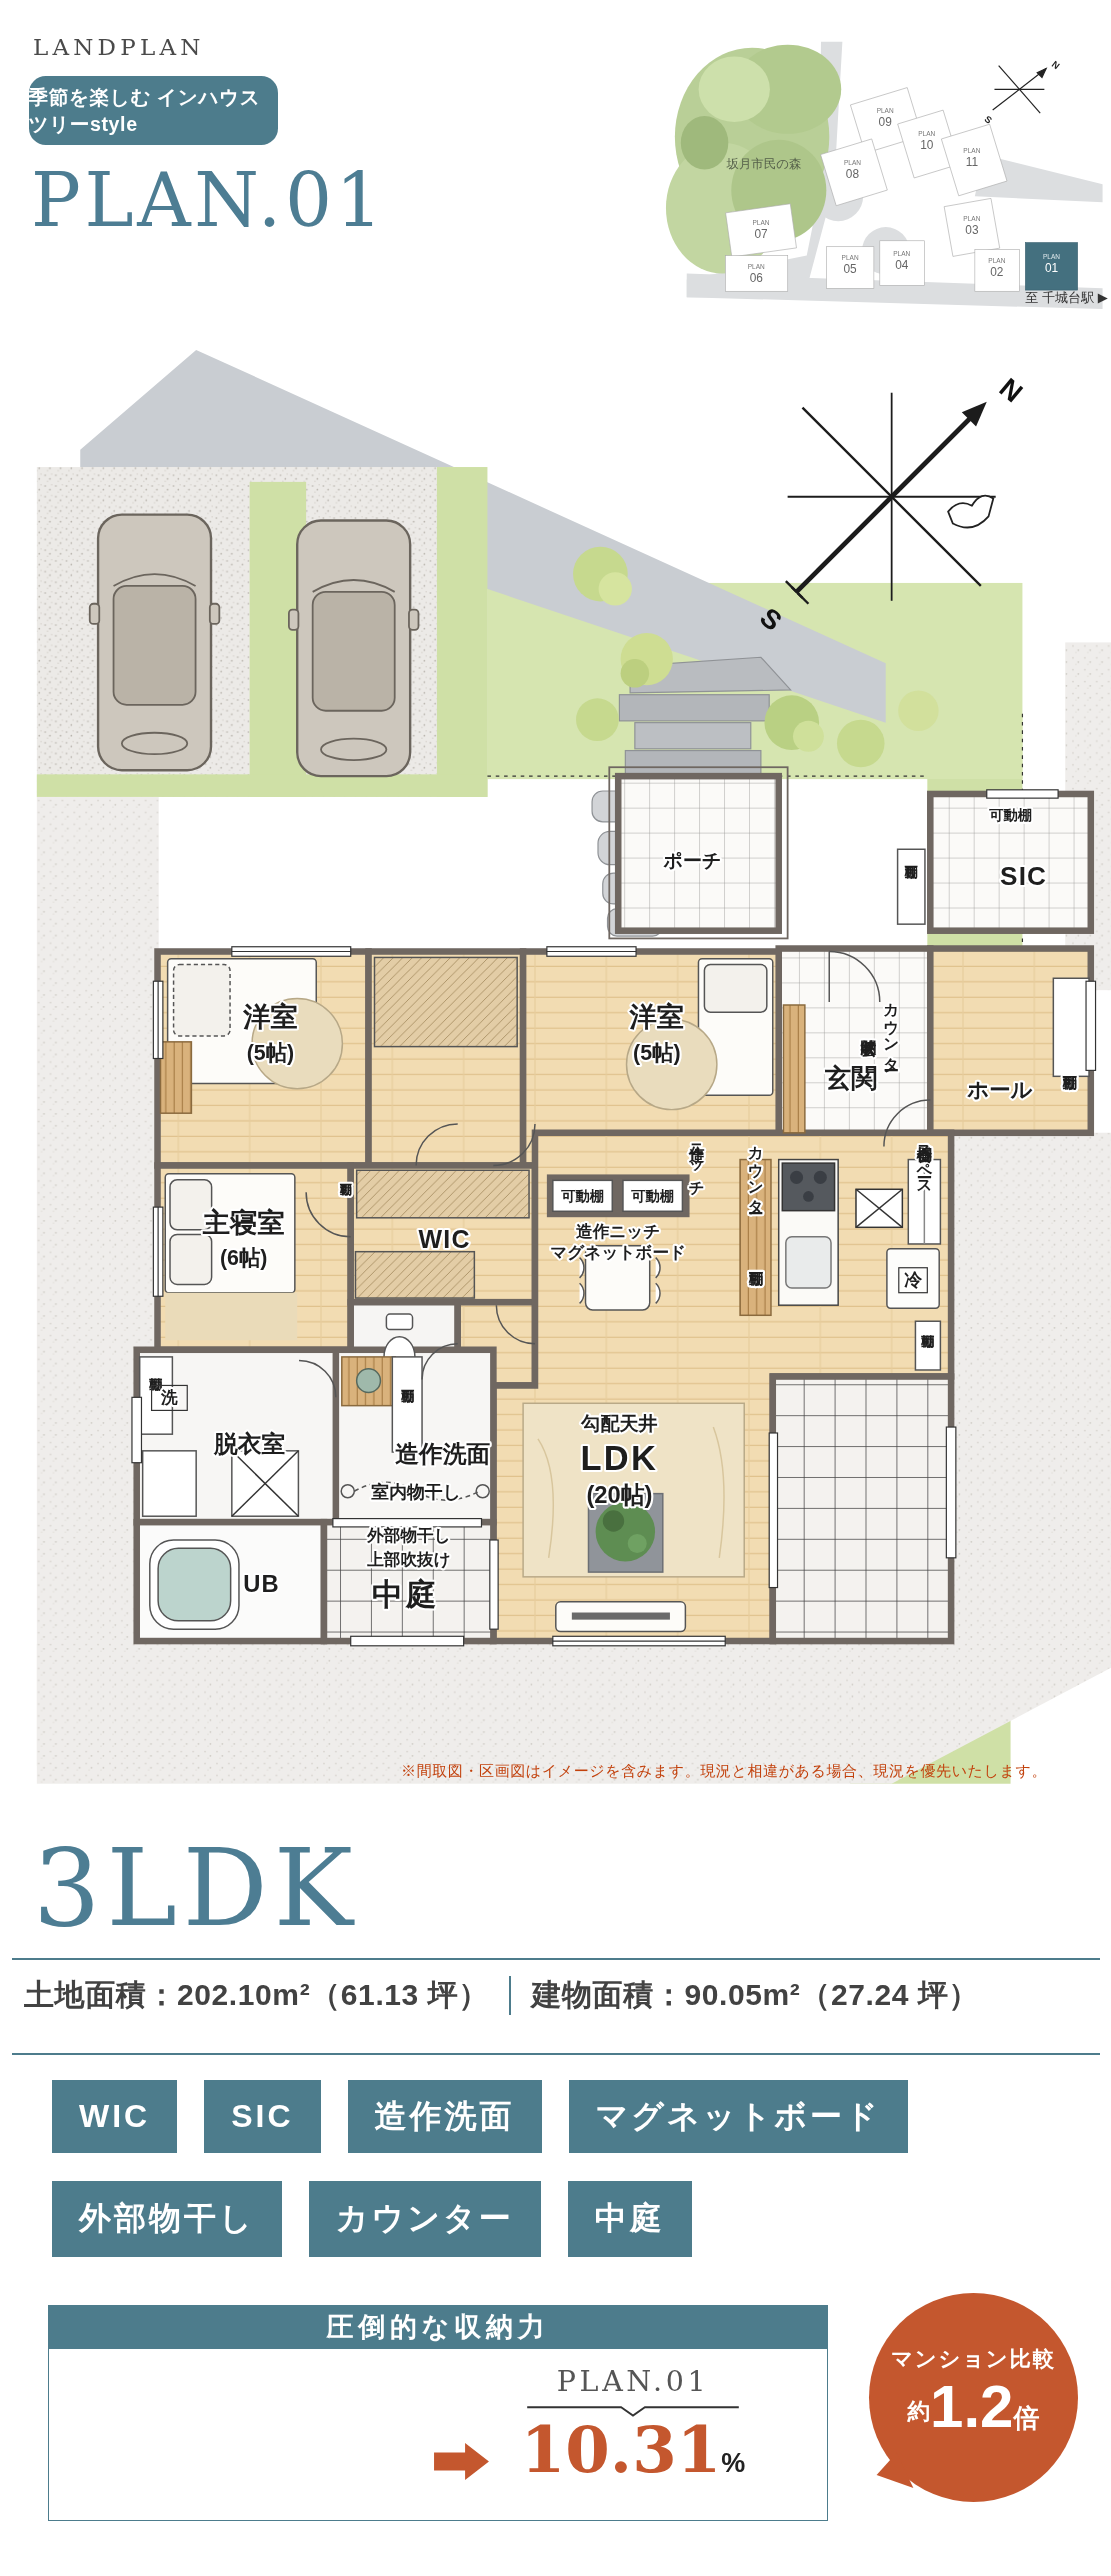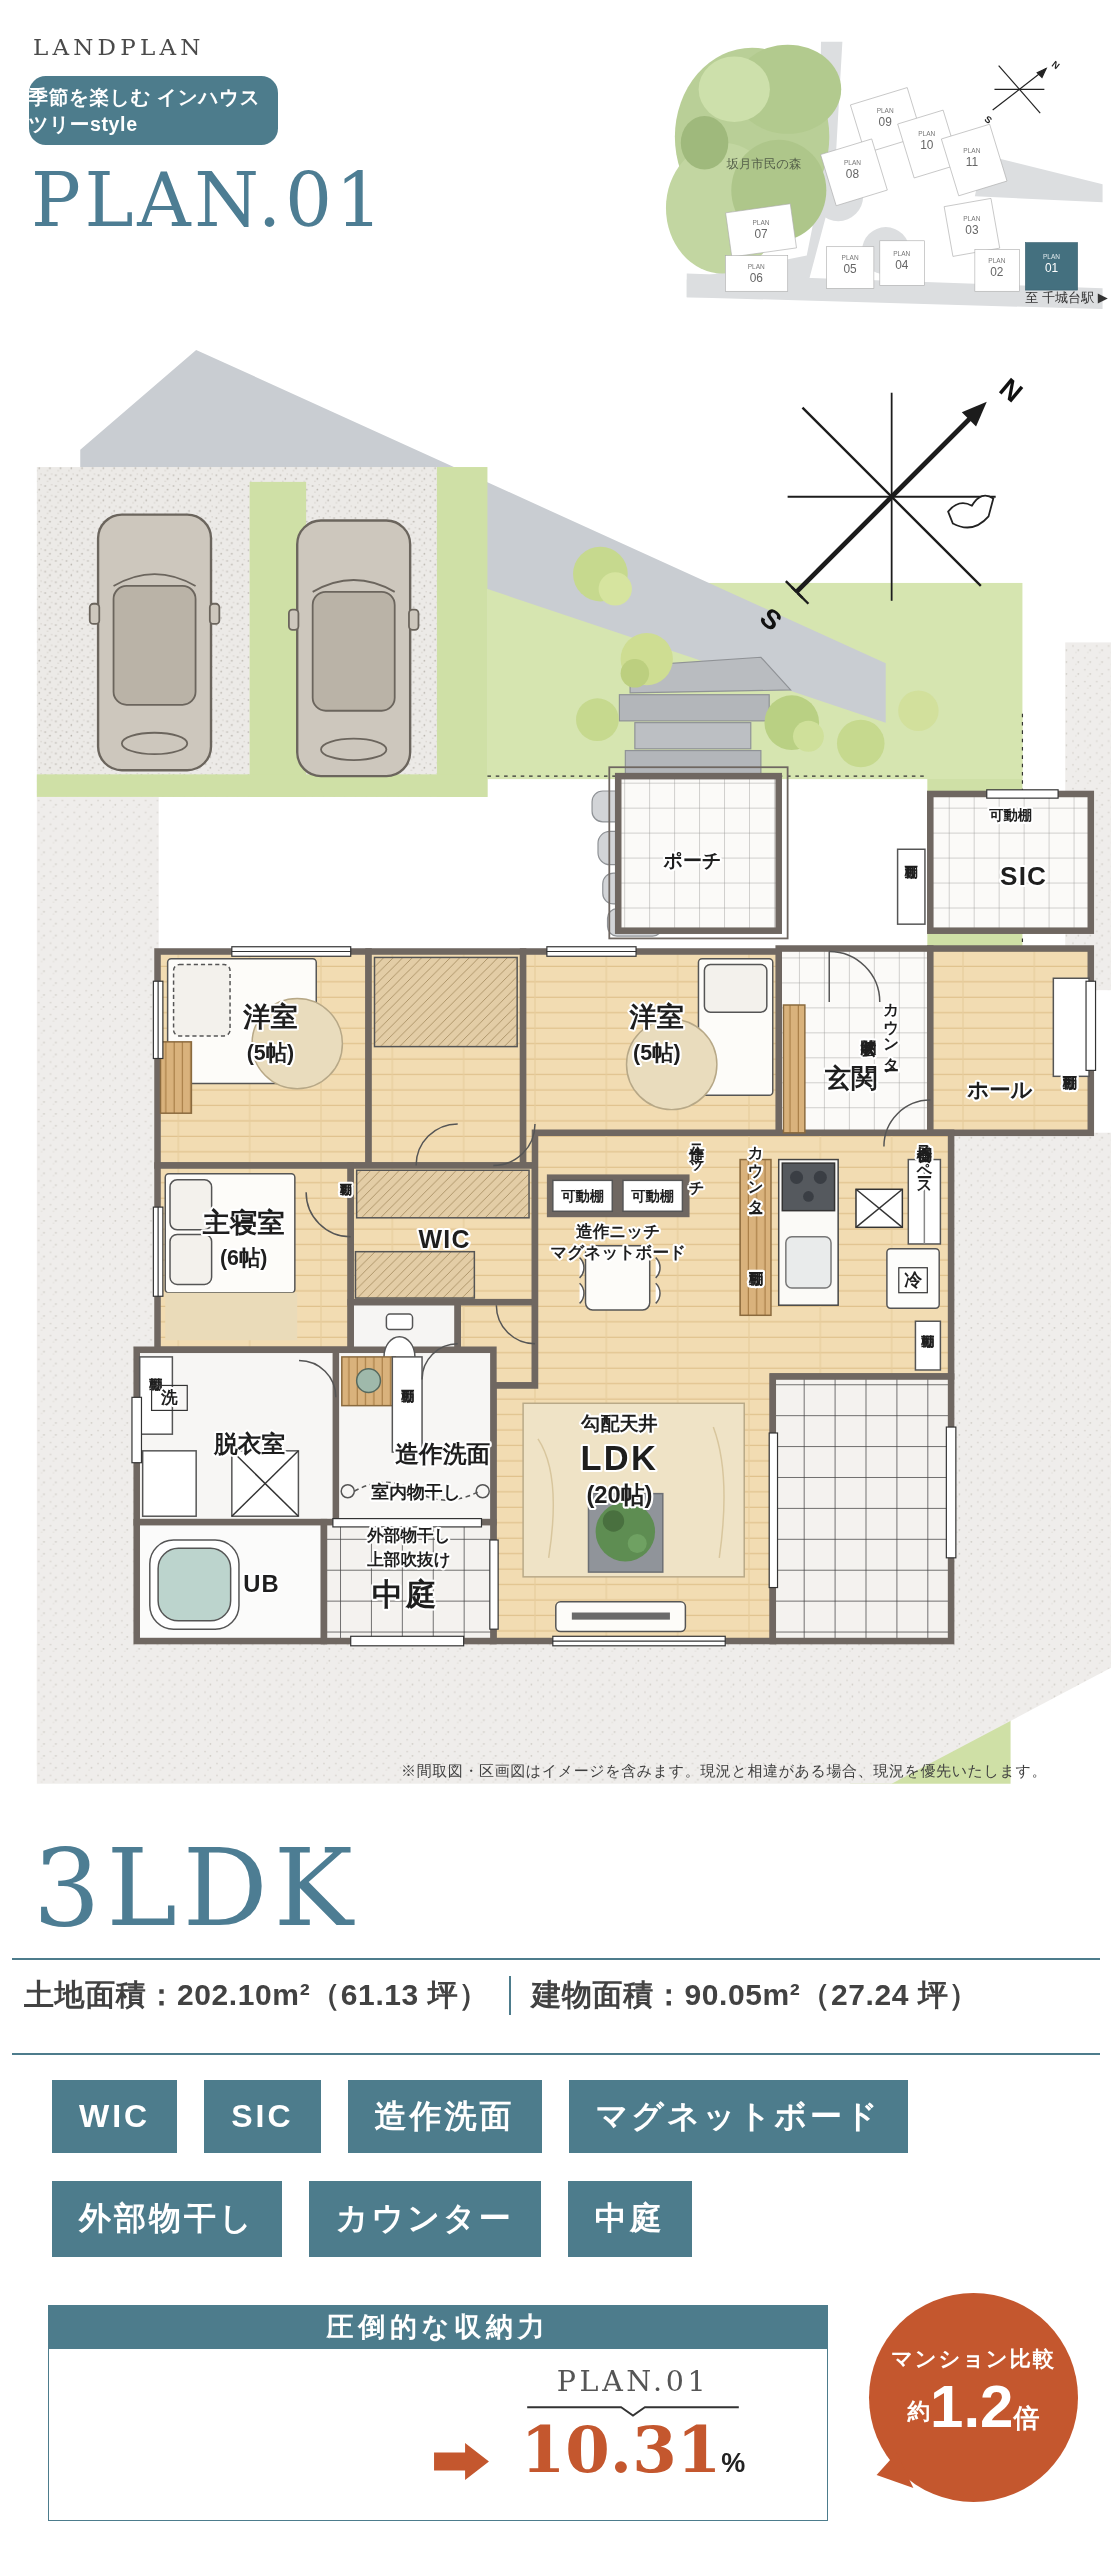--- a/index.html
+++ b/index.html
@@ -16,21 +16,21 @@
   #landplan{left:651px;top:18px;width:460px;height:300px;}
   #landplan-title{left:33px;top:34px;font-family:"DejaVu Serif","Liberation Serif",serif;
     font-size:23px;color:#4a4a4a;letter-spacing:4.2px;}
   
   #floorplan{left:0;top:333px;width:1111px;height:1451px;}
   text{font-family:"Liberation Sans",sans-serif;}
   .lbl{paint-order:stroke;stroke:#fff;stroke-width:7px;stroke-linejoin:round;
        fill:#1e1e1e;font-weight:bold;}
   .vtext{writing-mode:vertical-rl;text-orientation:upright;}
   
-  #disclaimer{right:64px;top:1762px;font-size:15px;color:#404040;letter-spacing:0.6px;}
+  #disclaimer{right:64px;top:1762px;font-size:15px;color:#c2410c;letter-spacing:0.6px;}
   #layout-title{left:33px;top:1801px;font-family:"DejaVu Serif","Liberation Serif",serif;
     font-size:106px;line-height:1.2;color:var(--serif);letter-spacing:6px;margin-top:24px;}
   .rule{left:12px;width:1088px;height:1.8px;background:var(--teal);}
   #area-row{left:24px;top:1975px;width:1076px;display:flex;align-items:center;gap:20px;
     font-size:30px;font-weight:bold;color:#424242;letter-spacing:0.6px;}
   #area-divider{width:2.4px;height:39px;background:var(--teal);}
   
   .badge-row{display:flex;gap:27px;}
   #badges1{left:52px;top:2080px;}
   #badges2{left:52px;top:2181px;}

